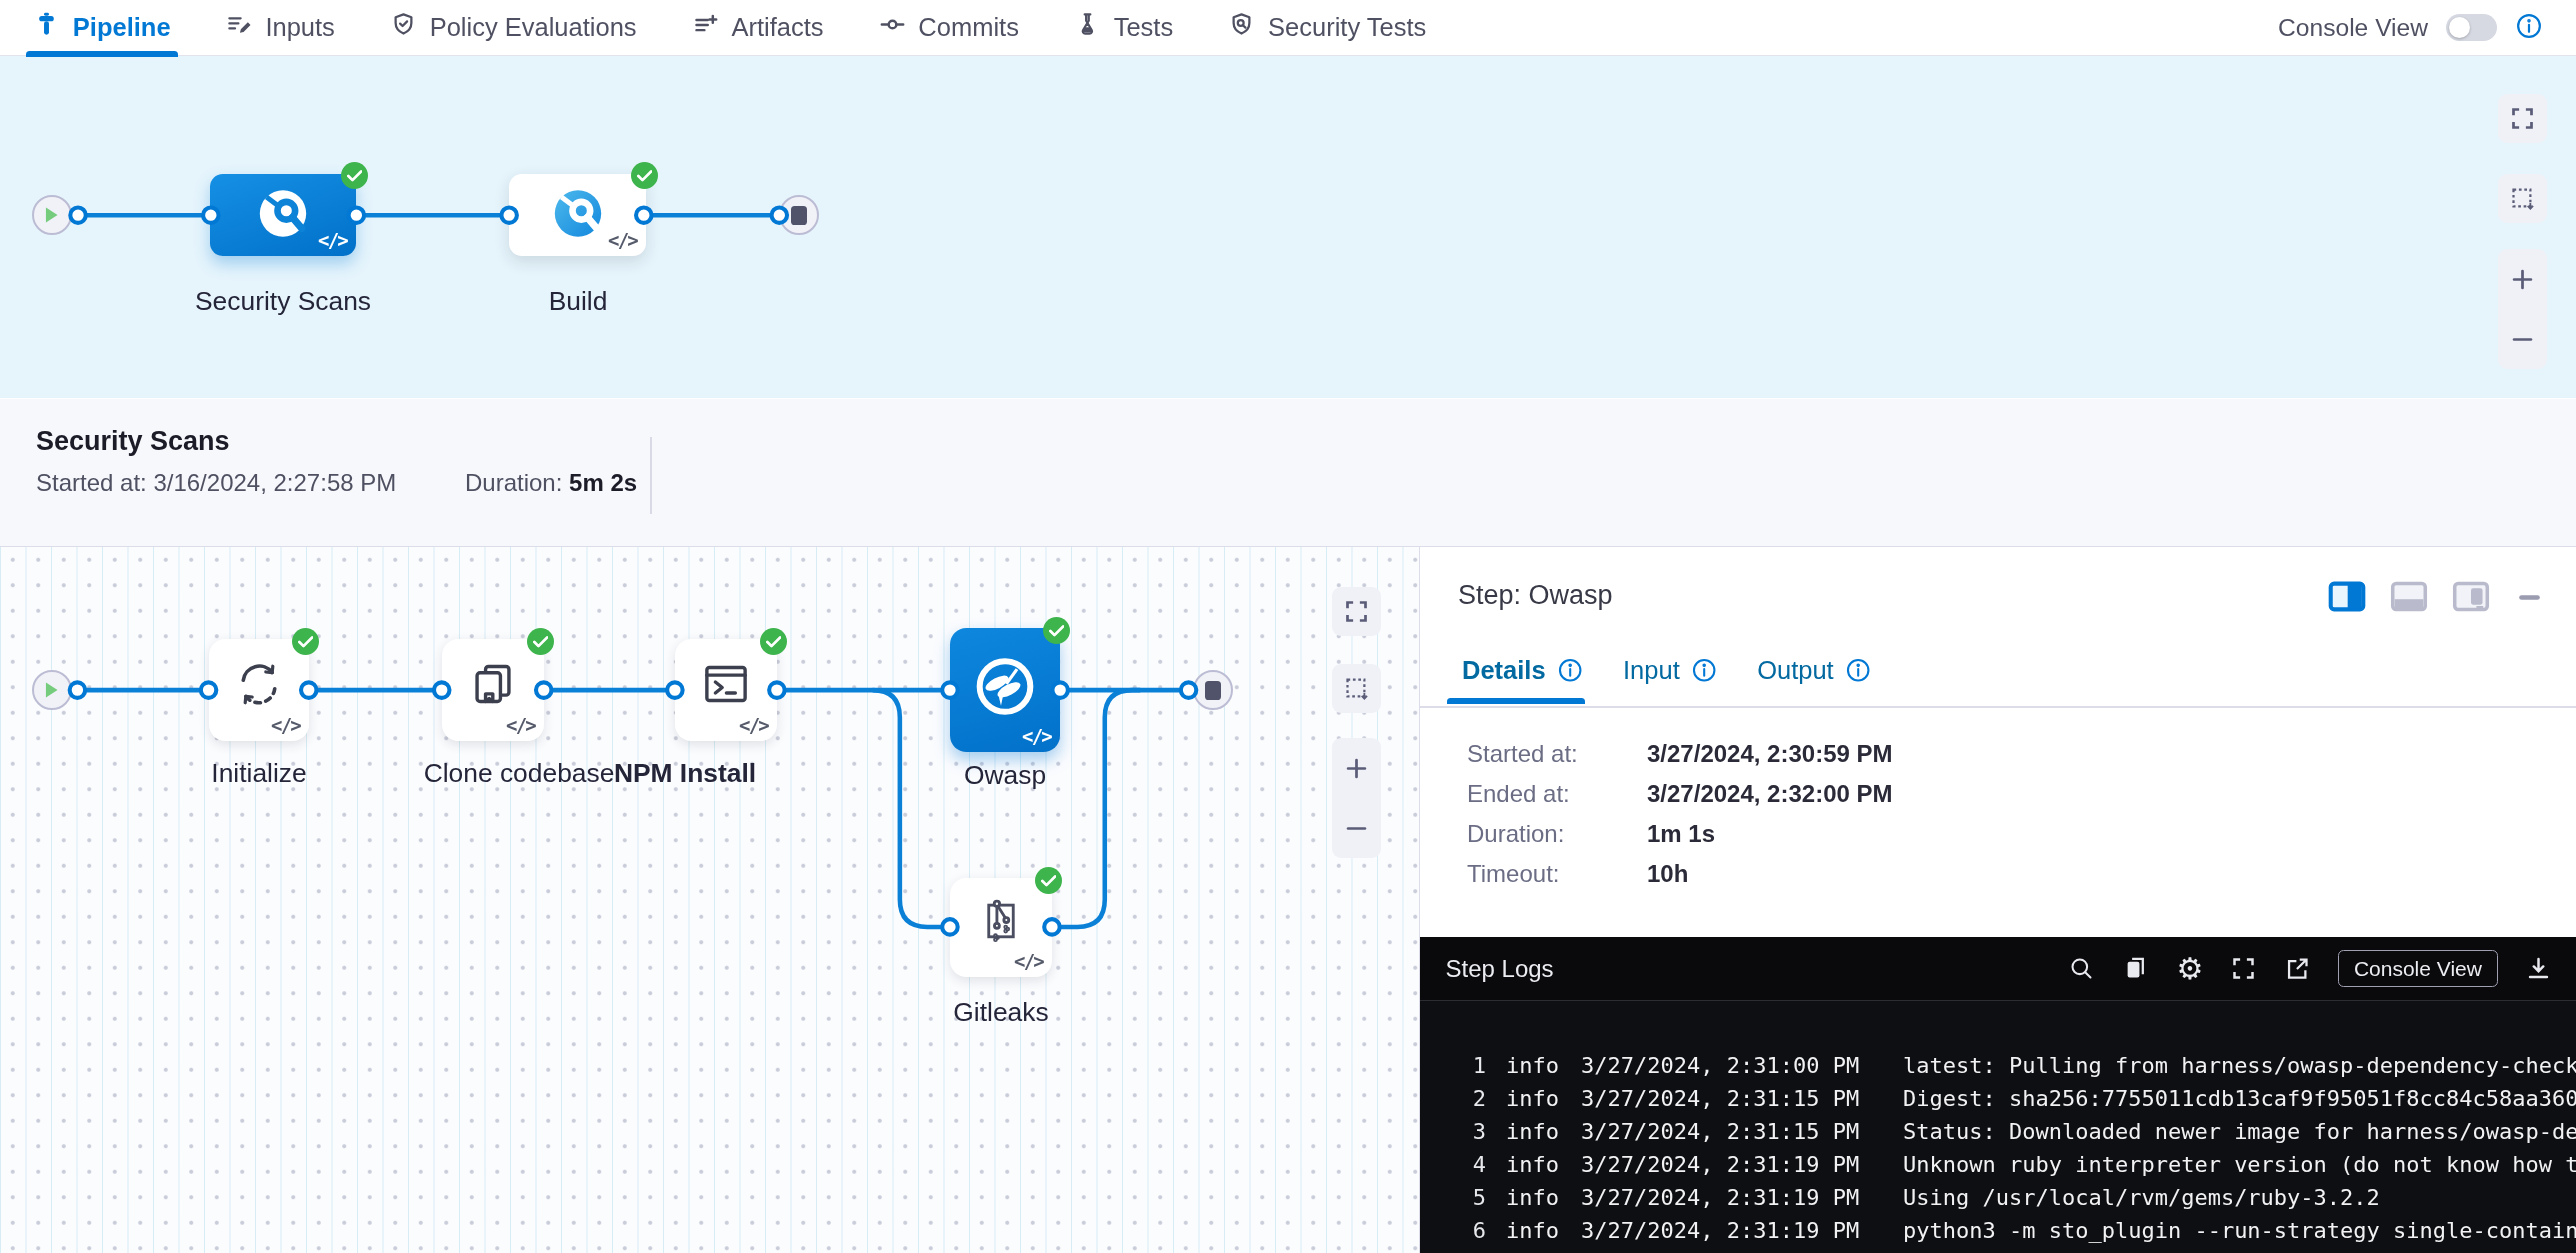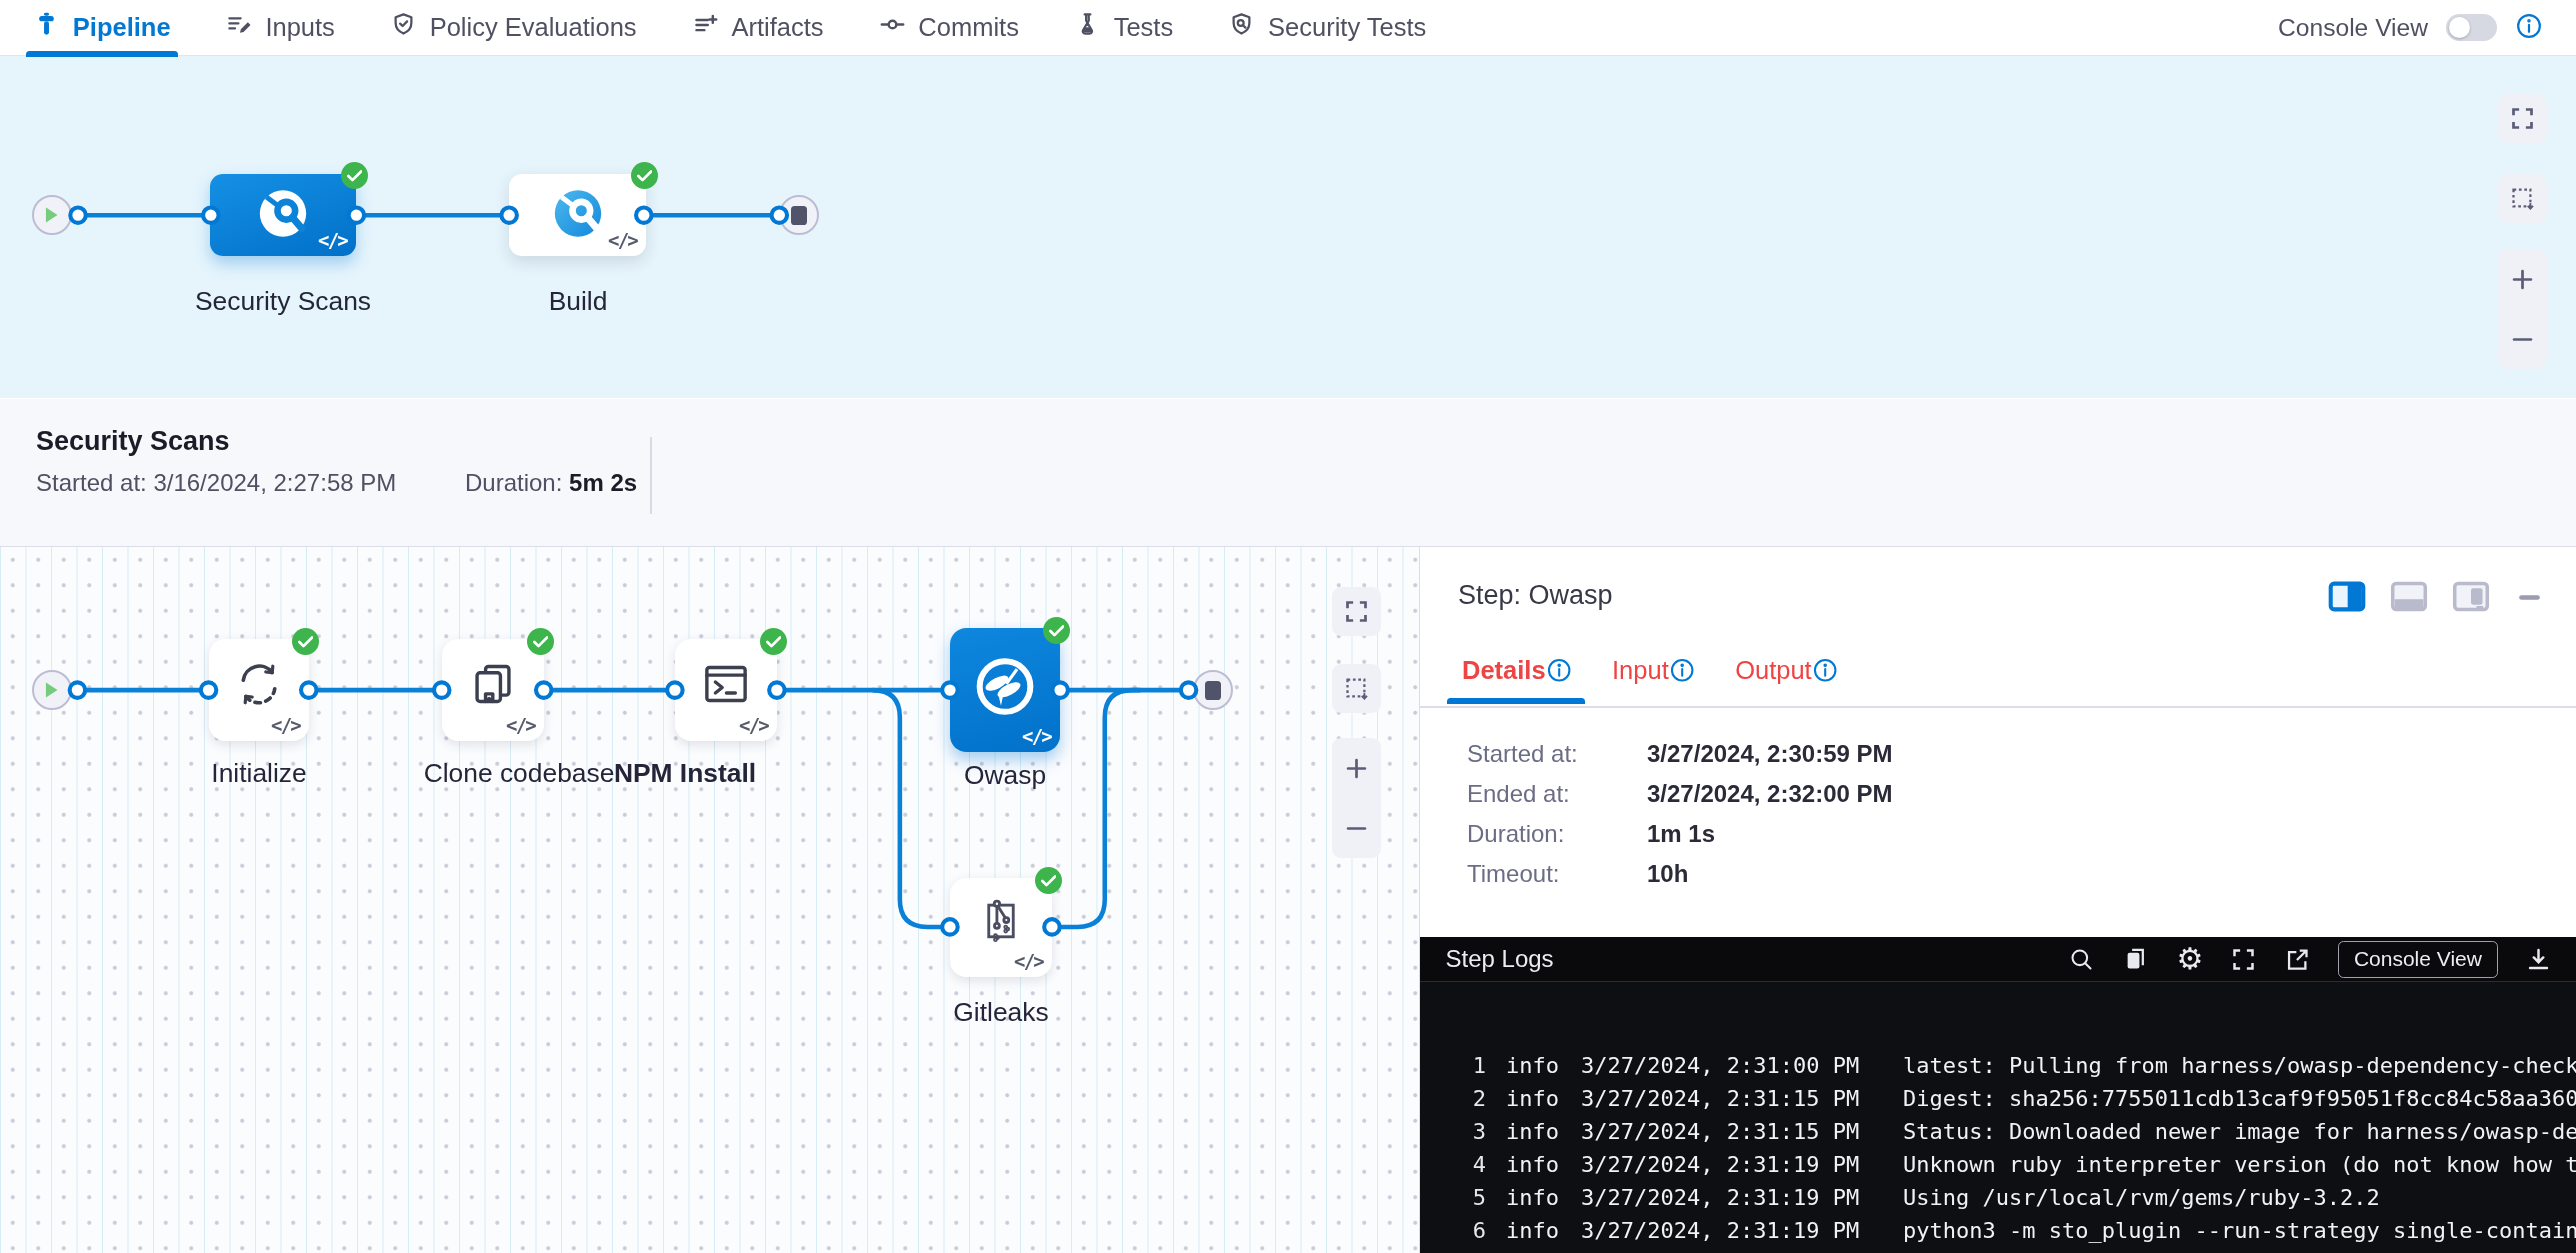--- a/index.html
+++ b/index.html
@@ -62,31 +62,31 @@
     background-size:25.5px 25.5px, 25.5px 25.5px; }
   .step-card { position:absolute; background:#fff; border-radius:16.4px; box-shadow:0 3.6px 11px rgba(40,41,61,.12); z-index:4; }
   .step-card.selected { background:linear-gradient(165deg,#0e87de,#0271ca); box-shadow:0 7.3px 16.4px rgba(2,120,213,.35); }
   
   .step-panel { position:absolute; left:1419px; top:547px; width:1157px; height:707px; background:#fff;
     border-left:1.8px solid #dcdde8; z-index:8; }
   .step-panel .panel-title { position:absolute; left:38px; top:33px; font-size:27px; color:#383946; }
   .layout-icons { position:absolute; right:31px; top:33px; display:flex; align-items:center; gap:24px; }
   .layout-icons .lic { cursor:pointer; display:flex; }
   .ptabs { position:absolute; left:42px; top:109px; display:flex; gap:40px; }
-  .ptab { display:flex; align-items:center; font-size:25.5px; color:#ef4444; cursor:pointer; }
+  .ptab { display:flex; align-items:center; gap:11px; font-size:25.5px; color:#0369a1; cursor:pointer; }
   .ptab.active { font-weight:bold; }
   .ptab-underline { position:absolute; left:27px; top:151px; width:138px; height:6.4px; background:#0278d5; border-radius:3.6px 3.6px 0 0; }
   .ptabs-divider { position:absolute; left:0; top:159px; width:1157px; height:1.8px; background:#dcdde8; }
   .pdetails { position:absolute; left:47px; top:187px; }
   .detail-row { display:flex; align-items:center; height:40px; }
   .detail-row .dlabel { width:180px; font-size:24px; color:#6b6d85; }
   .detail-row .dvalue { font-size:24px; font-weight:bold; color:#2a2a38; }
   
   .log-panel { position:absolute; left:0; top:390px; width:1157px; height:317px; background:#0e0f12; }
-  .log-header { position:absolute; left:0; top:0; width:1157px; height:45px; background:#0a0a0c;
+  .log-header { position:absolute; left:0; top:0; width:1157px; height:64px; background:#0a0a0c;
     border-bottom:1.8px solid #2c2d33; display:flex; align-items:center; padding:0 25.5px; }
   .log-header .lh-title { font-size:24px; color:#ecedf2; }
   .lh-icons { margin-left:auto; display:flex; align-items:center; gap:27px; }
   .lh-icons .lic { display:flex; align-items:center; cursor:pointer; }
   .gear-glyph { font-family:"DejaVu Sans", sans-serif; font-size:30px; color:#e9eaf0; line-height:1; }
   .cv-btn { border:1.8px solid #9fa0b2; border-radius:5.5px; color:#ecedf2; font-size:21px;
     padding:5.5px 14.6px; cursor:pointer; white-space:nowrap; background:transparent; }
   .log-body { position:absolute; left:0; top:52px; width:1157px; height:265px; overflow:hidden;
     font-family:"DejaVu Sans Mono", monospace; font-size:22px; color:#f2f2f4; padding-top:60px; }
   .log-line { display:flex; height:33px; align-items:center; white-space:nowrap; }

